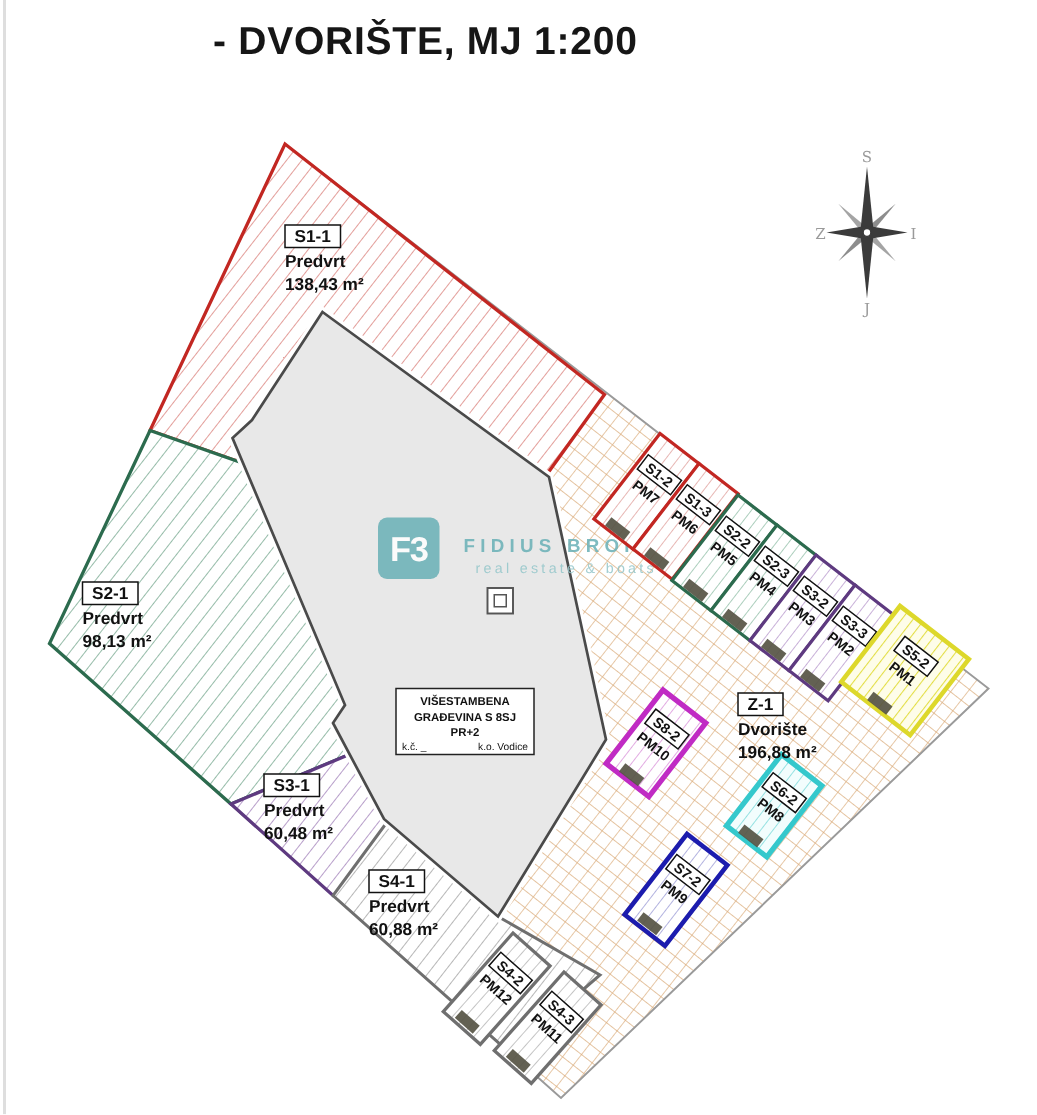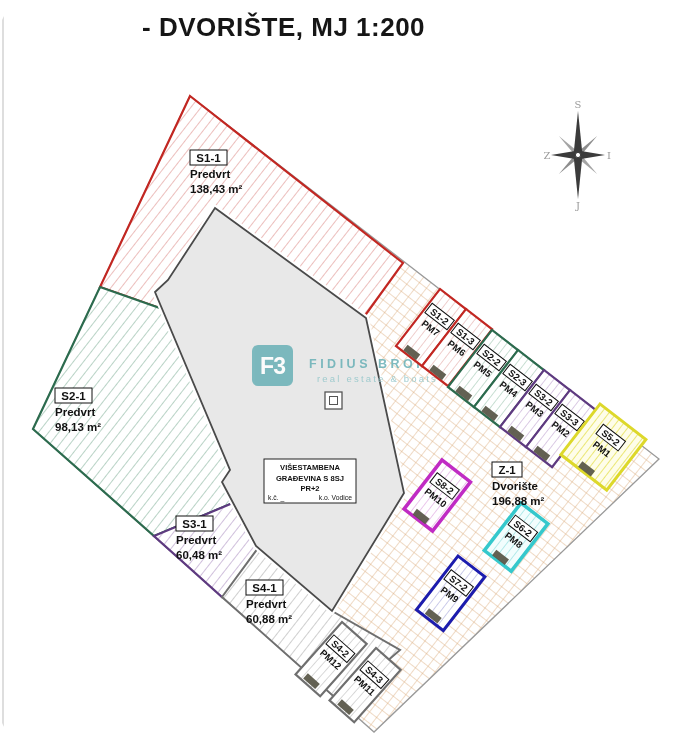--- a/index.html
+++ b/index.html
@@ -1,17 +1,17 @@
 <!DOCTYPE html>
 <html><head>
 <meta charset="utf-8">
 <style>
   html,body{margin:0;padding:0;background:#fff;}
   .stage{position:relative;width:691px;height:743px;background:#fff;overflow:hidden;
-         font-family:"Liberation Sans",sans-serif;border-radius:31px;}
+         font-family:"Liberation Sans",sans-serif;}
   .edge-strip{position:absolute;left:2px;top:0;width:2px;height:743px;background:#dedede;}
   .title{position:absolute;left:142px;top:12px;font-size:26px;font-weight:bold;color:#161616;
          letter-spacing:0.5px;white-space:nowrap;}
   svg{position:absolute;left:0;top:0;}
   svg text{font-family:"Liberation Sans",sans-serif;fill:#111;}
   .g-id{font-size:11.5px;font-weight:bold;text-anchor:middle;}
   .g-txt{font-size:11.5px;font-weight:bold;}
   .p-id{font-size:9.5px;font-weight:bold;text-anchor:middle;}
   .p-pm{font-size:9.5px;font-weight:bold;text-anchor:middle;}
   .b-line{font-size:7.6px;font-weight:bold;text-anchor:middle;}

